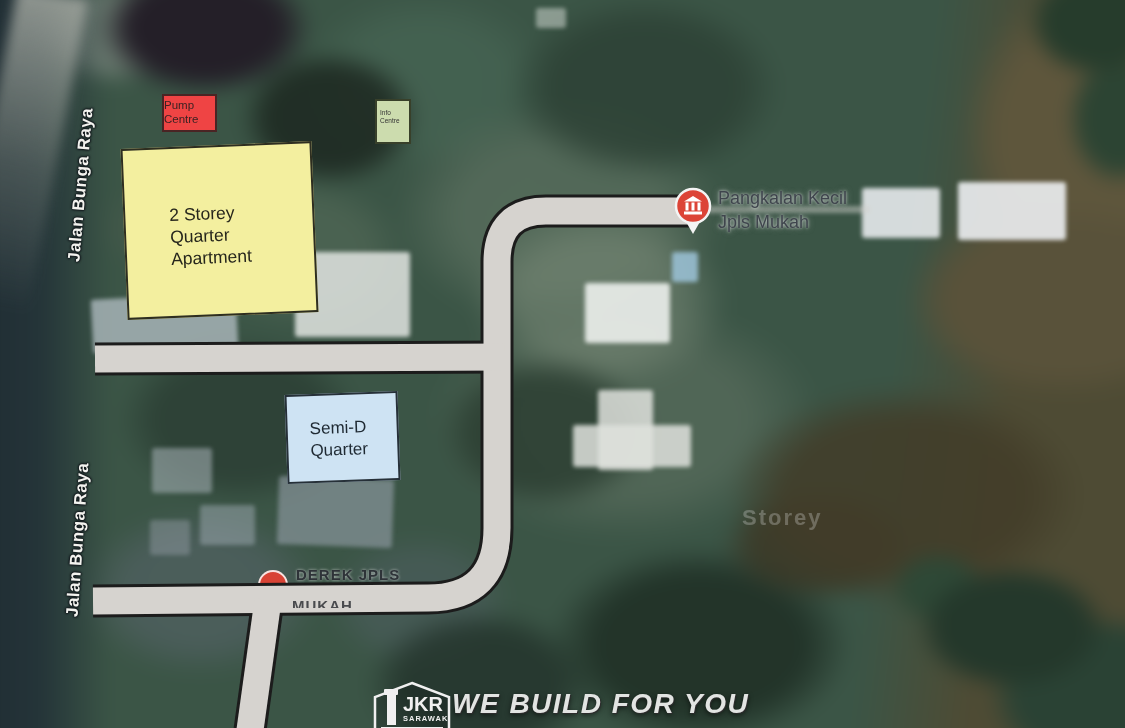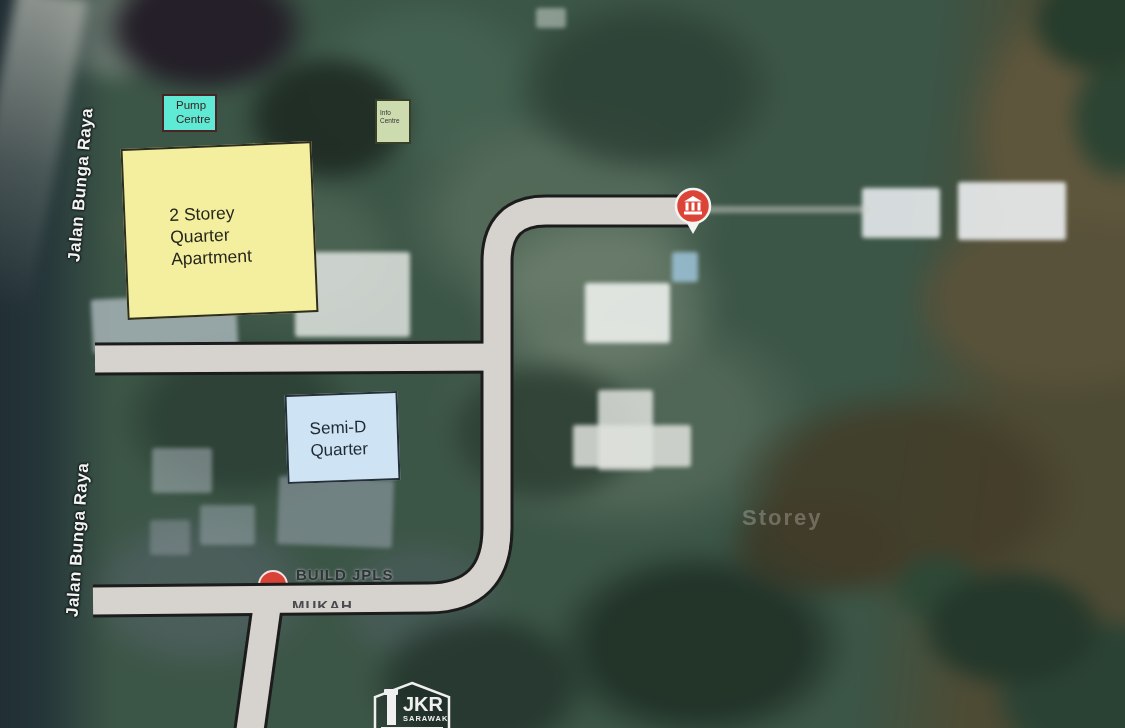--- a/index.html
+++ b/index.html
@@ -70,22 +70,22 @@
   .derek-label{
     position:absolute;left:296px;top:566px;font-size:15px;font-weight:bold;color:#2e3338;
     letter-spacing:1px;text-shadow:0 0 3px rgba(235,235,235,.8);white-space:nowrap;
   }
   .mukah-frag{
     position:absolute;left:292px;top:597px;height:11px;overflow:hidden;opacity:.78;
   }
   .mukah-frag span{font-size:15px;font-weight:bold;color:#23262b;letter-spacing:1px;}
   
   .anno{position:absolute;border:2px solid #2e2e20;color:#26261c;}
-  .anno-pump{left:162px;top:94px;width:55px;height:38px;background:#5eead4;border-color:#4a2424;
-    font-size:11.5px;line-height:1.2;padding:3px 12px;color:#3c2222;}
+  .anno-pump{left:162px;top:94px;width:55px;height:38px;background:#ef4444;border-color:#4a2424;
+    font-size:11.5px;line-height:1.2;padding:3px 0;color:#3c2222;}
   .anno-centre{left:375px;top:99px;width:36px;height:45px;background:#ccdcae;border-color:#38402a;
     font-size:6.5px;line-height:1.3;padding:8px 3px 0;color:#333;filter:blur(.4px);}
   .anno-apartment{left:124px;top:145px;width:191px;height:171px;background:#f3ef9f;
     transform:rotate(-2.4deg);border-width:2.5px;font-size:17.5px;line-height:22px;padding:55px 10px 0 44px;}
   .anno-semid{left:286px;top:393px;width:113px;height:89px;background:#cee3f3;border-color:#263038;
     transform:rotate(-2deg);border-width:2.5px;font-size:17px;line-height:22px;padding:22px 10px 0 22px;color:#1f2a33;}
   
   .marker-half{
     position:absolute;left:258px;top:570px;width:30px;height:30px;border-radius:50%;
     background:#d84335;border:2px solid rgba(255,255,255,.85);
@@ -136,21 +136,21 @@
     <g fill="none" stroke="#d6d3cf" stroke-width="27" stroke-linejoin="round">
       <path d="M692,211 L546,211 Q497,211 497,262 L497,528 Q497,598 428,598 L93,601"></path>
       <path d="M95,359 L505,357"></path>
       <path d="M268,600 L250,730"></path>
     </g>
   </svg>
 
   <div class="mukah-frag">
     <span>MUKAH</span>
   </div>
-  <div class="derek-label">BUILD JPLS</div>
+  <div class="derek-label">DEREK JPLS</div>
 
   <div class="jalan" style="left:83px;top:185px;transform:translate(-50%,-50%) rotate(-85deg);">Jalan Bunga Raya</div>
   <div class="jalan" style="left:80px;top:540px;transform:translate(-50%,-50%) rotate(-86deg);">Jalan Bunga Raya</div>
 
   <div class="anno anno-pump">
     <div>Pump</div>
     <div>Centre</div>
   </div>
   <div class="anno anno-centre">
     <div>Info</div>
@@ -171,30 +171,35 @@
       <polygon points="20,48 12,34 28,34" fill="#f4f4f4"></polygon>
       <circle cx="20" cy="20" r="17" fill="#dc4437" stroke="#f4f4f4" stroke-width="2.5"></circle>
       <g fill="#ffffff">
         <polygon points="20,10 29,15.5 11,15.5"></polygon>
         <rect x="12.5" y="16.5" width="3" height="8"></rect>
         <rect x="18.5" y="16.5" width="3" height="8"></rect>
         <rect x="24.5" y="16.5" width="3" height="8"></rect>
         <rect x="11" y="25.5" width="18" height="3"></rect>
       </g>
     </svg>
+  </div>
+  <div class="poi-label" style="left:718px;top:186px;">
+    <div>Pangkalan Kecil</div>
+    <div>Jpls Mukah</div>
   </div>
 
   <div class="badge">
     <svg width="80" height="66" viewBox="0 0 80 66" font-family="Liberation Sans, sans-serif">
       <polygon points="40,2 77,16 77,48 40,64 3,48 3,16" fill="rgba(15,25,25,.25)" stroke="#f0f0f0" stroke-width="2.5"></polygon>
       <g fill="#f0f0f0">
         <rect x="12" y="8" width="14" height="6" rx="1"></rect>
         <rect x="15" y="14" width="9" height="30"></rect>
         <rect x="9" y="46" width="62" height="2.5"></rect>
         <rect x="13" y="51" width="54" height="2.5"></rect>
         <rect x="17" y="56" width="46" height="2.5"></rect>
       </g>
       <text x="31" y="30" font-size="20" font-weight="bold" fill="#f0f0f0">JKR</text>
       <text x="31" y="40" font-size="7.5" font-weight="bold" letter-spacing="1" fill="#f0f0f0">SARAWAK</text>
     </svg>
   </div>
+  <div class="slogan">WE BUILD FOR YOU</div>
 
 </div>
 
 </body></html>

